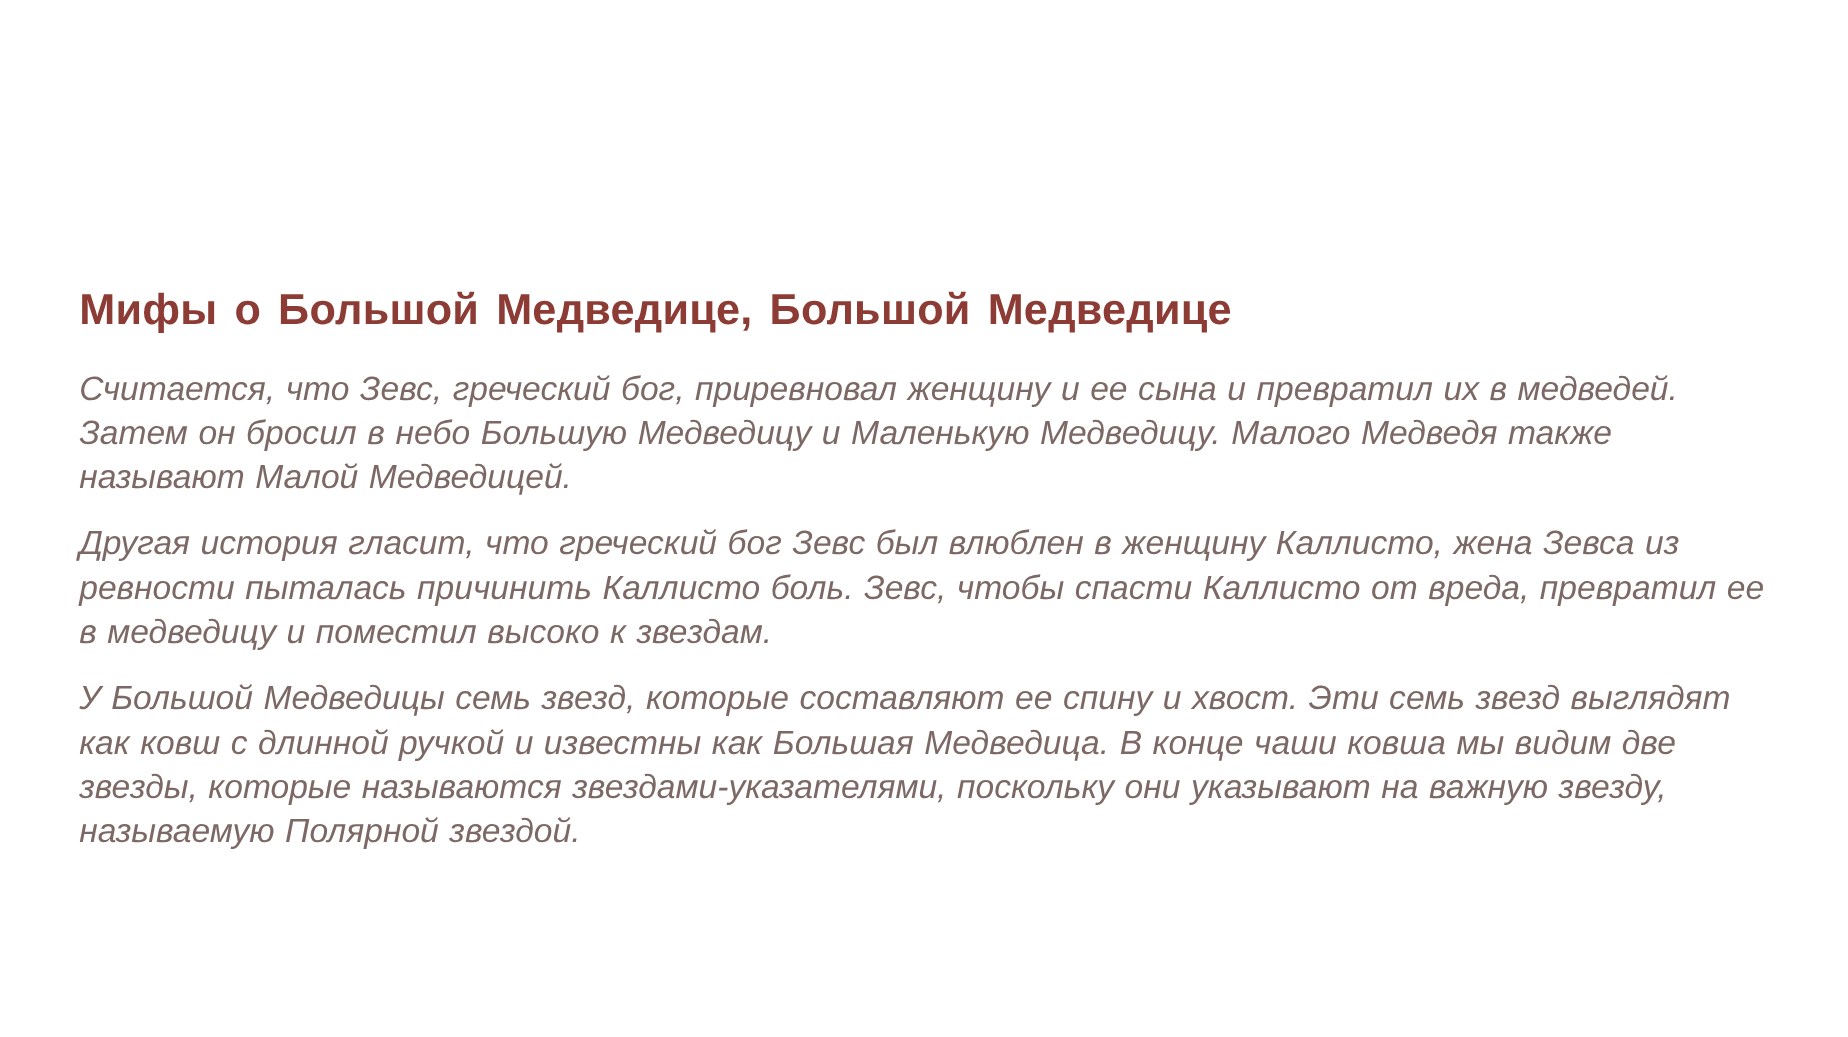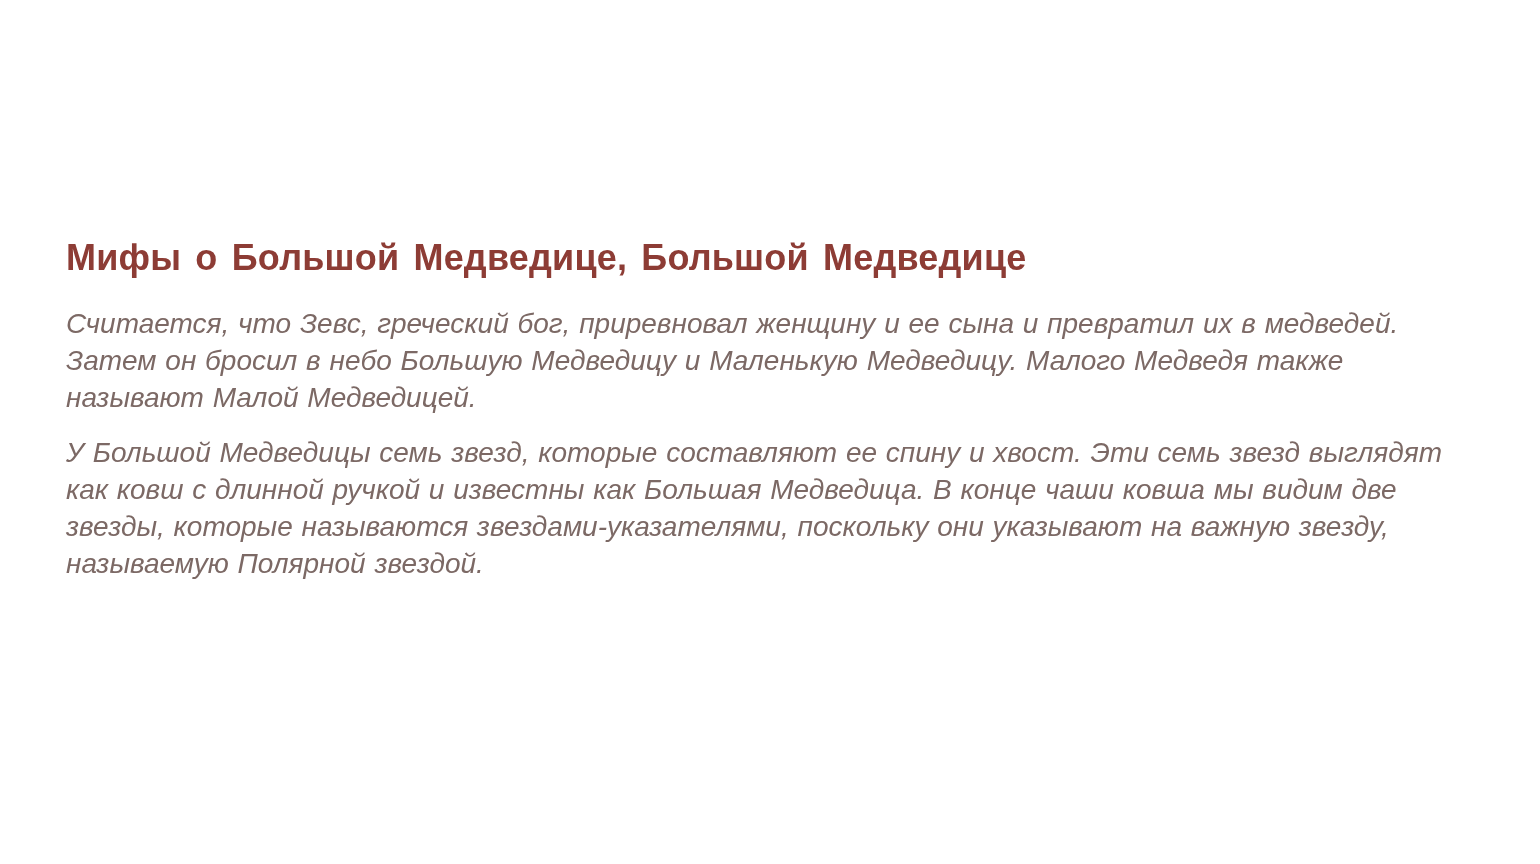--- a/index.html
+++ b/index.html
@@ -48,15 +48,16 @@
   }
   p.doc-paragraph:last-child { margin-bottom: 0; }
 </style>
 </head>
 <body>
 
 <div class="page">
   <div class="content">
     <h1 class="doc-title">Мифы о Большой Медведице, Большой Медведице</h1>
     <p class="doc-paragraph">Считается, что Зевс, греческий бог, приревновал женщину и ее сына и превратил их в медведей. Затем он бросил в небо Большую Медведицу и Маленькую Медведицу. Малого Медведя также называют Малой Медведицей.</p>
+    <p class="doc-paragraph">Другая история гласит, что греческий бог Зевс был влюблен в женщину Каллисто, жена Зевса из ревности пыталась причинить Каллисто боль. Зевс, чтобы спасти Каллисто от вреда, превратил ее в медведицу и поместил высоко к звездам.</p>
     <p class="doc-paragraph">У Большой Медведицы семь звезд, которые составляют ее спину и хвост. Эти семь звезд выглядят как ковш с длинной ручкой и известны как Большая Медведица. В конце чаши ковша мы видим две звезды, которые называются звездами-указателями, поскольку они указывают на важную звезду, называемую Полярной звездой.</p>
   </div>
 </div>
 
 </body></html>

